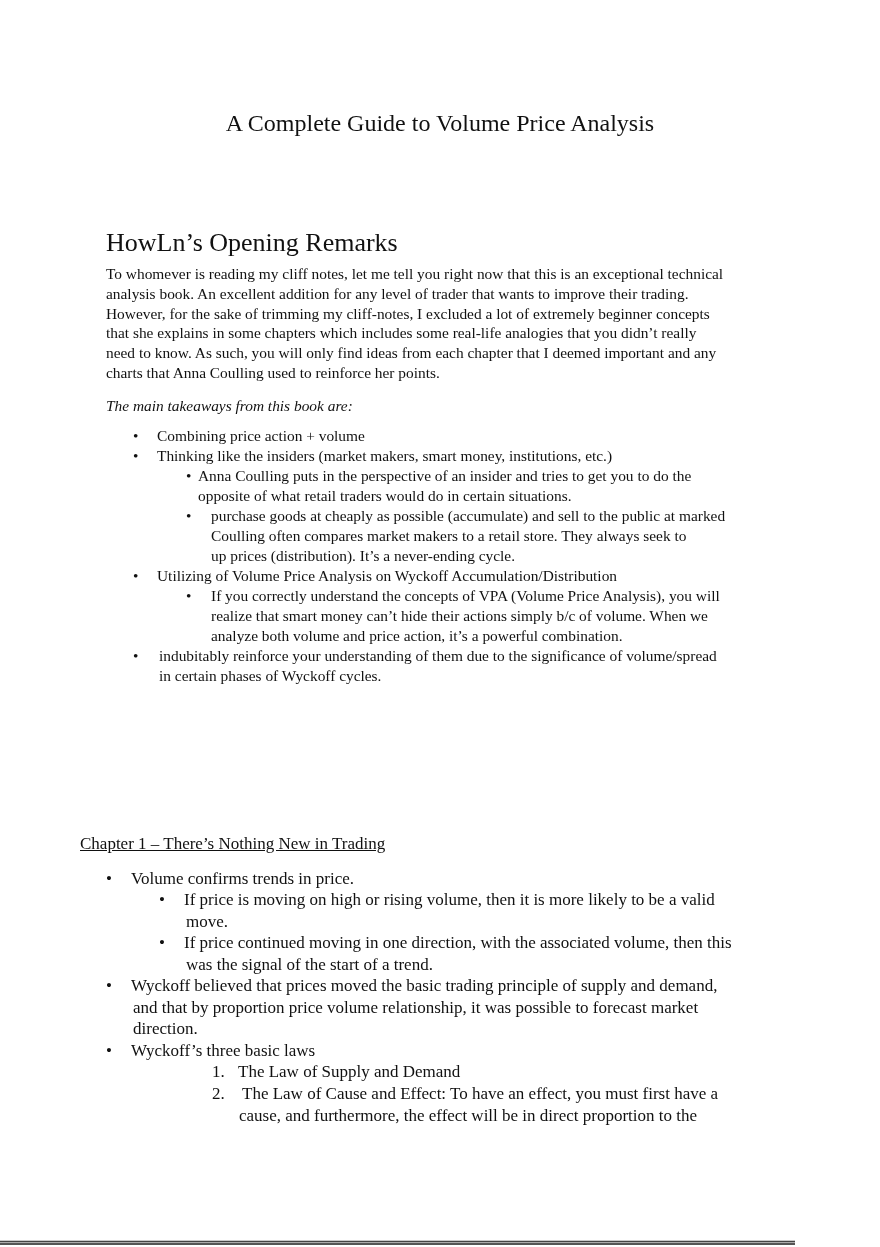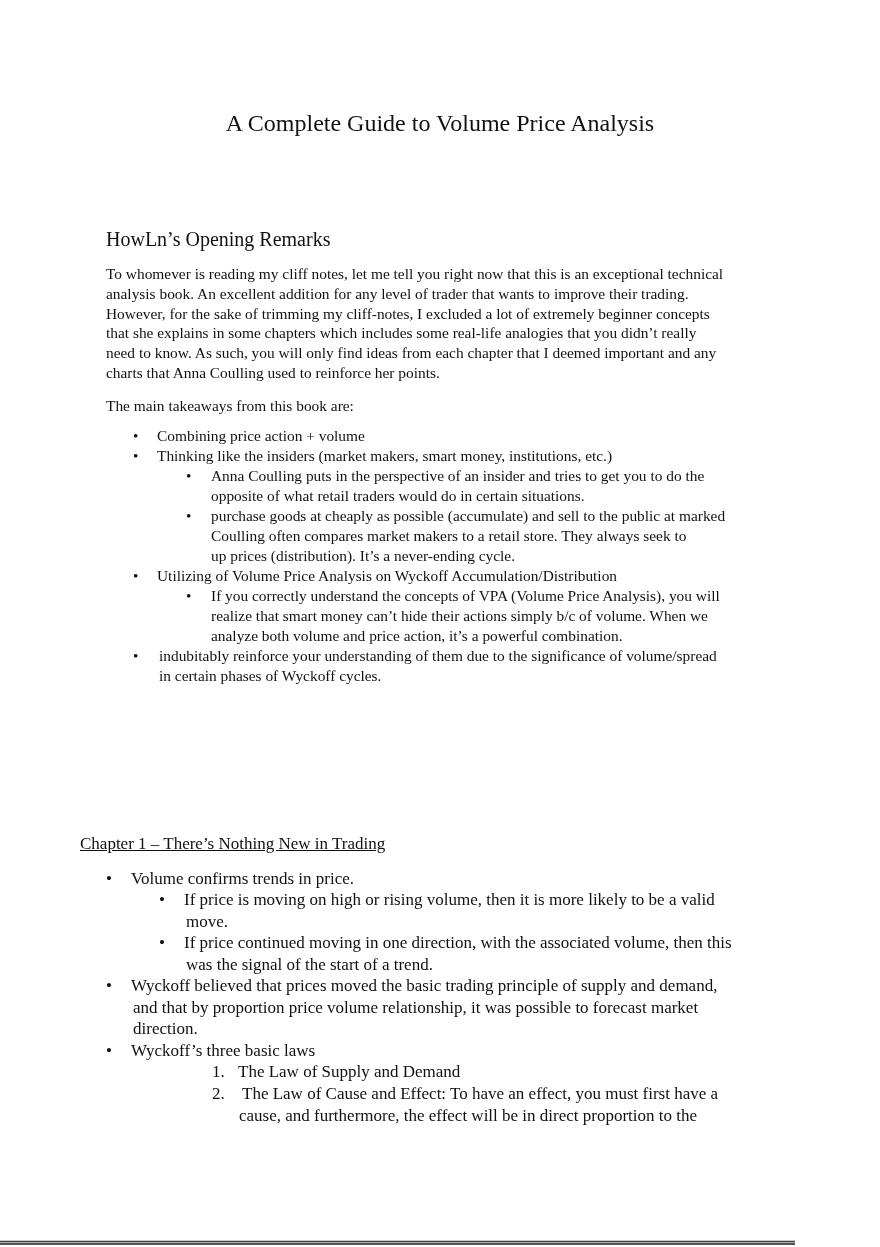--- a/index.html
+++ b/index.html
@@ -1,22 +1,22 @@
 <!DOCTYPE html>
 <html><head>
 <meta charset="utf-8">
 <style>
   html, body { margin:0; padding:0; background:#ffffff; }
   body { width:880px; height:1247px; position:relative; overflow:hidden;
          font-family:"Liberation Serif", serif; color:#111; }
   .title { position:absolute; top:110px; left:0; width:880px; text-align:center; font-size:24px; }
-  .h1 { position:absolute; top:228px; left:106px; font-size:20px; }
+  .h1 { position:absolute; top:228px; left:106px; font-size:26px; }
   .para { position:absolute; left:106px; width:660px; font-size:15.4px; line-height:19.8px; }
   .p1 { top:264px; }
-  .p2 { top:396px; }
+  .p2 { top:396px;font-style:italic; }
   .list { position:absolute; left:0; width:880px; font-size:15.4px; line-height:19.8px; }
   .bul { position:absolute; }
   .txt { position:absolute; }
   .chapter { position:absolute; top:834px; left:80px; font-size:17px; text-decoration:underline; }
   .list2 { position:absolute; left:0; width:880px; font-size:17px; line-height:21.5px; }
   .bottom-bar { position:absolute; left:0; top:1240px; width:795px; height:5px;
                 background:linear-gradient(#c8c8c8 0, #c8c8c8 1px, #444 1px, #444 2px, #aaa 2px, #aaa 3px, #555 3px, #555 5px); }
 </style>
 </head>
 <body>
@@ -42,21 +42,21 @@
     <div class="txt" style="top:426px;left:157px">
       <div>Combining price action + volume</div>
     </div>
 
     <span class="bul" style="top:446px;left:133px">•</span>
     <div class="txt" style="top:446px;left:157px">
       <div>Thinking like the insiders (market makers, smart money, institutions, etc.)</div>
     </div>
 
     <span class="bul" style="top:466px;left:186px">•</span>
-    <div class="txt" style="top:466px;left:211px">
+    <div class="txt" style="top:466px;left:198px">
       <div>Anna Coulling puts in the perspective of an insider and tries to get you to do the</div>
       <div>opposite of what retail traders would do in certain situations.</div>
     </div>
 
     <span class="bul" style="top:506px;left:186px">•</span>
     <div class="txt" style="top:506px;left:211px">
       <div>purchase goods at cheaply as possible (accumulate) and sell to the public at marked</div>
       <div>Coulling often compares market makers to a retail store. They always seek to</div>
       <div>up prices (distribution). It’s a never-ending cycle.</div>
     </div>

